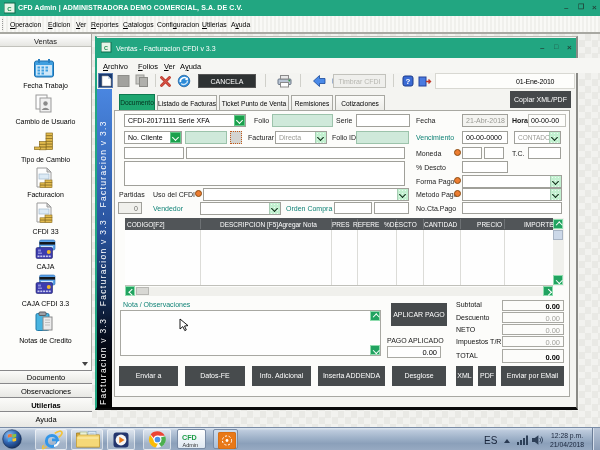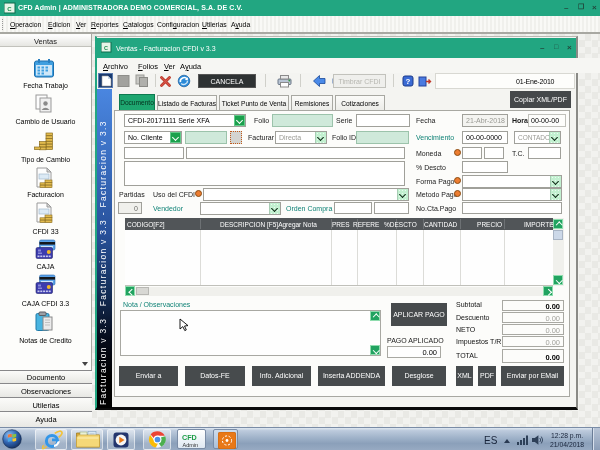--- a/index.html
+++ b/index.html
@@ -183,21 +183,21 @@
           <line x1="12" y1="11.5" x2="17" y2="11.5"></line>
           <line x1="12" y1="14" x2="17" y2="14"></line>
         </g>
       </svg>
   <div class="abs" style="left:0;top:337px;width:91px;text-align:center;font-size:7px;">Notas de Credito</div>
 
   <div class="abs" style="left:82px;top:362px;width:0;height:0;border:3px solid transparent;border-top:4px solid #444;"></div>
 
   <div class="abs" style="left:0;top:370px;width:92px;height:13px;background:linear-gradient(#fbfbf9,#e8e8e4);border-top:1px solid #88888a;text-align:center;font-size:7.5px;padding-top:2px;">Documento</div>
   <div class="abs" style="left:0;top:383px;width:92px;height:14px;background:linear-gradient(#fbfbf9,#e8e8e4);border-top:1px solid #88888a;text-align:center;font-size:7.5px;padding-top:3px;">Observaciones</div>
-  <div class="abs" style="left:0;top:397px;width:92px;height:20px;background:linear-gradient(#fbfbf9,#e8e8e4);border-top:1px solid #88888a;text-align:center;font-size:7.5px;padding-top:3px;">Utilerias</div>
+  <div class="abs" style="left:0;top:397px;width:92px;height:20px;background:linear-gradient(#fbfbf9,#e8e8e4);border-top:1px solid #88888a;text-align:center;font-size:7.5px;padding-top:3px;font-weight:bold;">Utilerias</div>
   <div class="abs" style="left:0;top:411px;width:92px;height:16px;background:linear-gradient(#fbfbf9,#e8e8e4);border-top:1px solid #88888a;text-align:center;font-size:7.5px;padding-top:3px;">Ayuda</div>
 </div>
 
 <div class="abs" style="left:95px;top:36px;width:483px;height:374px;background:#f4f4f1;border-left:2px solid #22a681;border-right:2px solid #8a8a86;border-top:1px solid #b8b8b2;border-bottom:3px solid #0a0a0a;"></div>
 
 <div class="abs" style="left:97px;top:38px;width:479px;height:20px;background:#22a681;">
   <svg class="abs" style="left:4px;top:4px" width="11" height="11">
         <rect x="0" y="0" width="10" height="10" fill="#e8f5e8" stroke="#0d6b4c"></rect>
         <text x="5" y="8" font-size="5.5" fill="#1a8a4a" text-anchor="middle" font-weight="bold">C</text>
       </svg>

